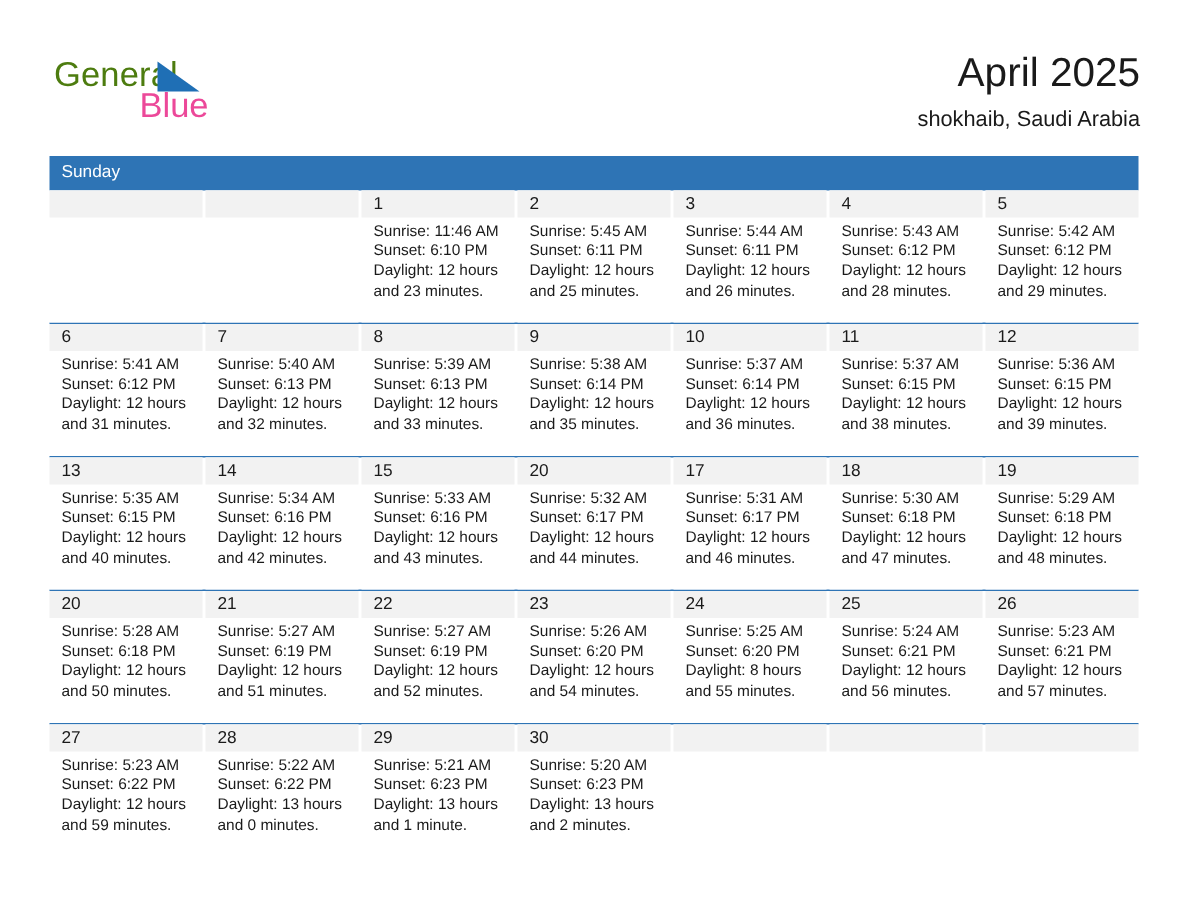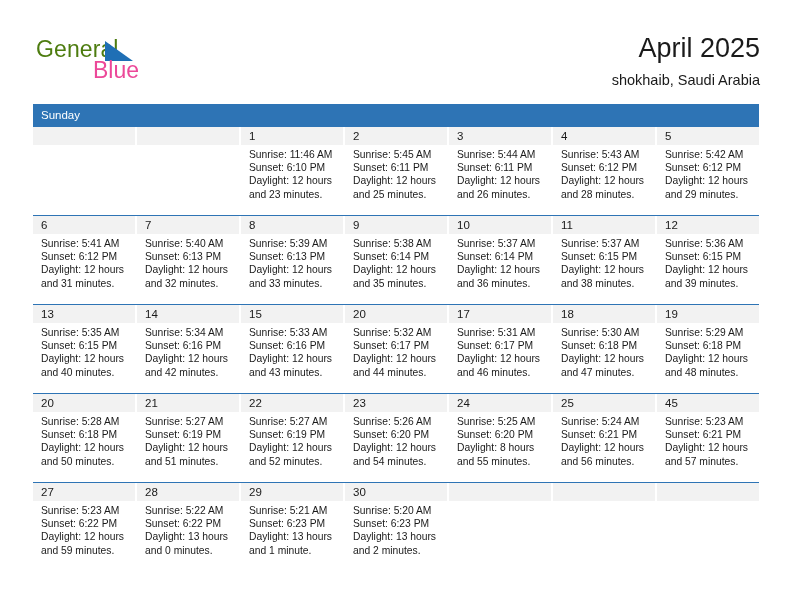--- a/index.html
+++ b/index.html
@@ -396,21 +396,21 @@
       </div>
       <div class="day-cell">
         <div class="day-number">25</div>
         <div class="day-info">
           <div>Sunrise: 5:24 AM</div>
           <div>Sunset: 6:21 PM</div>
           <div class="daylight-line">Daylight: 12 hours and 56 minutes.</div>
         </div>
       </div>
       <div class="day-cell">
-        <div class="day-number">45</div>
+        <div class="day-number">26</div>
         <div class="day-info">
           <div>Sunrise: 5:23 AM</div>
           <div>Sunset: 6:21 PM</div>
           <div class="daylight-line">Daylight: 12 hours and 57 minutes.</div>
         </div>
       </div>
     </div>
 
     <div class="week-row">
       <div class="day-cell">

